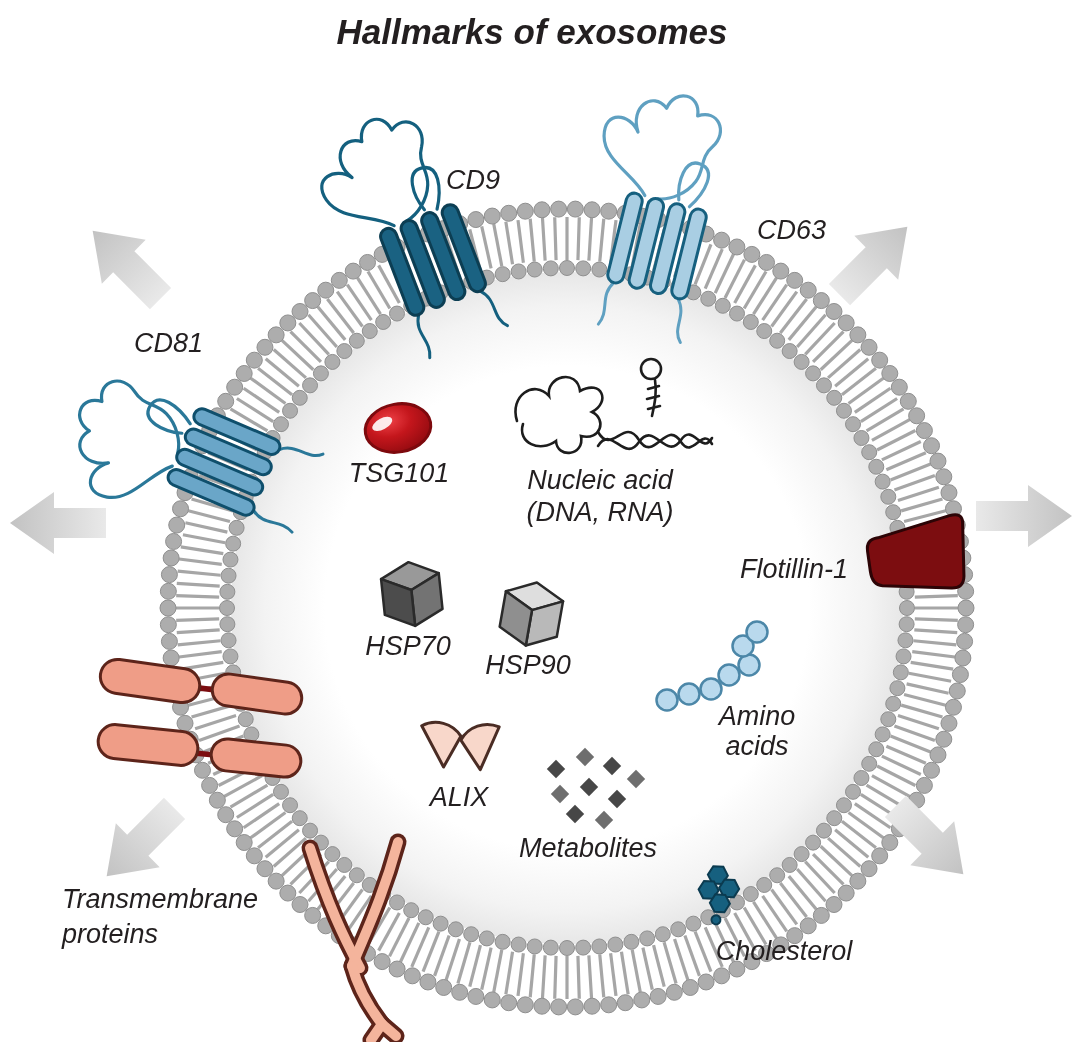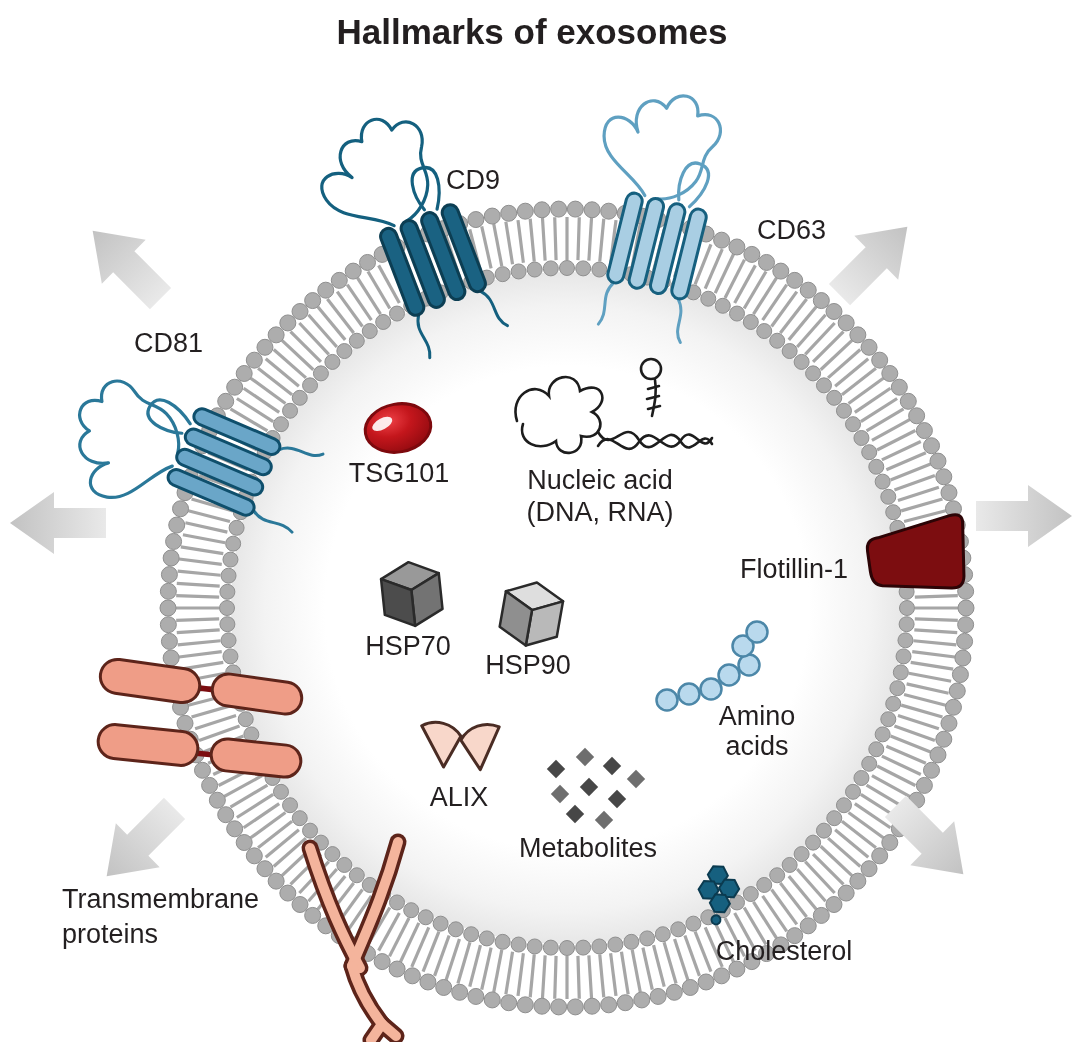--- a/index.html
+++ b/index.html
@@ -1,17 +1,17 @@
 <!DOCTYPE html>
 <html style="--ink: #231f20; --membrane: #a6a6a6; --membrane-head: #adadad; --arrow-light: #e9e9e9; --arrow-dark: #c2c2c2; --cd9-rod: #1a6282; --cd9-edge: #0c3e53; --cd9-loop: #14607f; --cd63-rod: #a9cee3; --cd63-edge: #16607f; --cd63-loop: #5fa0c1; --cd81-rod: #6aa6c8; --cd81-edge: #0f4f6c; --cd81-loop: #2a7899; --tsg-red: #c4161c; --tsg-edge: #7d090d; --maroon: #7c0d10; --flotillin: #7c0d10; --salmon: #ef9d87; --salmon-light: #f4b49c; --salmon-edge: #5d241a; --alix: #f8d7ca; --alix-edge: #4a2c24; --amino: #b9d9ed; --amino-edge: #4c87a8; --metabolite-dark: #474747; --metabolite-light: #6e6e6e; --chol: #16607f; --hsp70-top: #999999; --hsp70-right: #737373; --hsp70-left: #4c4c4c; --hsp90-top: #dedede; --hsp90-right: #b9b9b9; --hsp90-left: #8f8f8f;"><head>
 <meta charset="utf-8">
 <style>
   html,body{margin:0;padding:0;background:#ffffff;}
   .stage{position:relative;width:1080px;height:1042px;background:#fff;overflow:hidden;
-         font-family:"Liberation Sans",sans-serif;}
+         font-family:"Liberation Sans",sans-serif;font-style:italic;}
   .stage svg{position:absolute;left:0;top:0;}
   .title-text{font-family:"Liberation Sans",sans-serif;font-size:35px;font-weight:bold;fill:var(--ink,#1a1a1a);}
   .lbl{font-family:"Liberation Sans",sans-serif;font-size:27px;fill:var(--ink,#231f20);}
   #membrane line{stroke:var(--membrane,#a6a6a6);stroke-width:3.2;}
   #membrane circle{fill:var(--membrane-head,#adadad);stroke:#8f8f8f;stroke-width:1;}
   .ts-rod{fill:var(--rod,#1a6282);stroke:var(--edge,#0c3e53);stroke-width:3;}
   .ts-loop{fill:none;stroke:var(--loop,#14607f);stroke-width:3.2;stroke-linecap:round;stroke-linejoin:round;}
   .ts-tail{fill:none;stroke:var(--loop,#14607f);stroke-width:3;stroke-linecap:round;}
   .doodle{fill:none;stroke:#1d1d1d;stroke-width:2.6;stroke-linecap:round;}
   .tm-line{stroke:var(--maroon,#7c0d10);stroke-width:5.5;}

